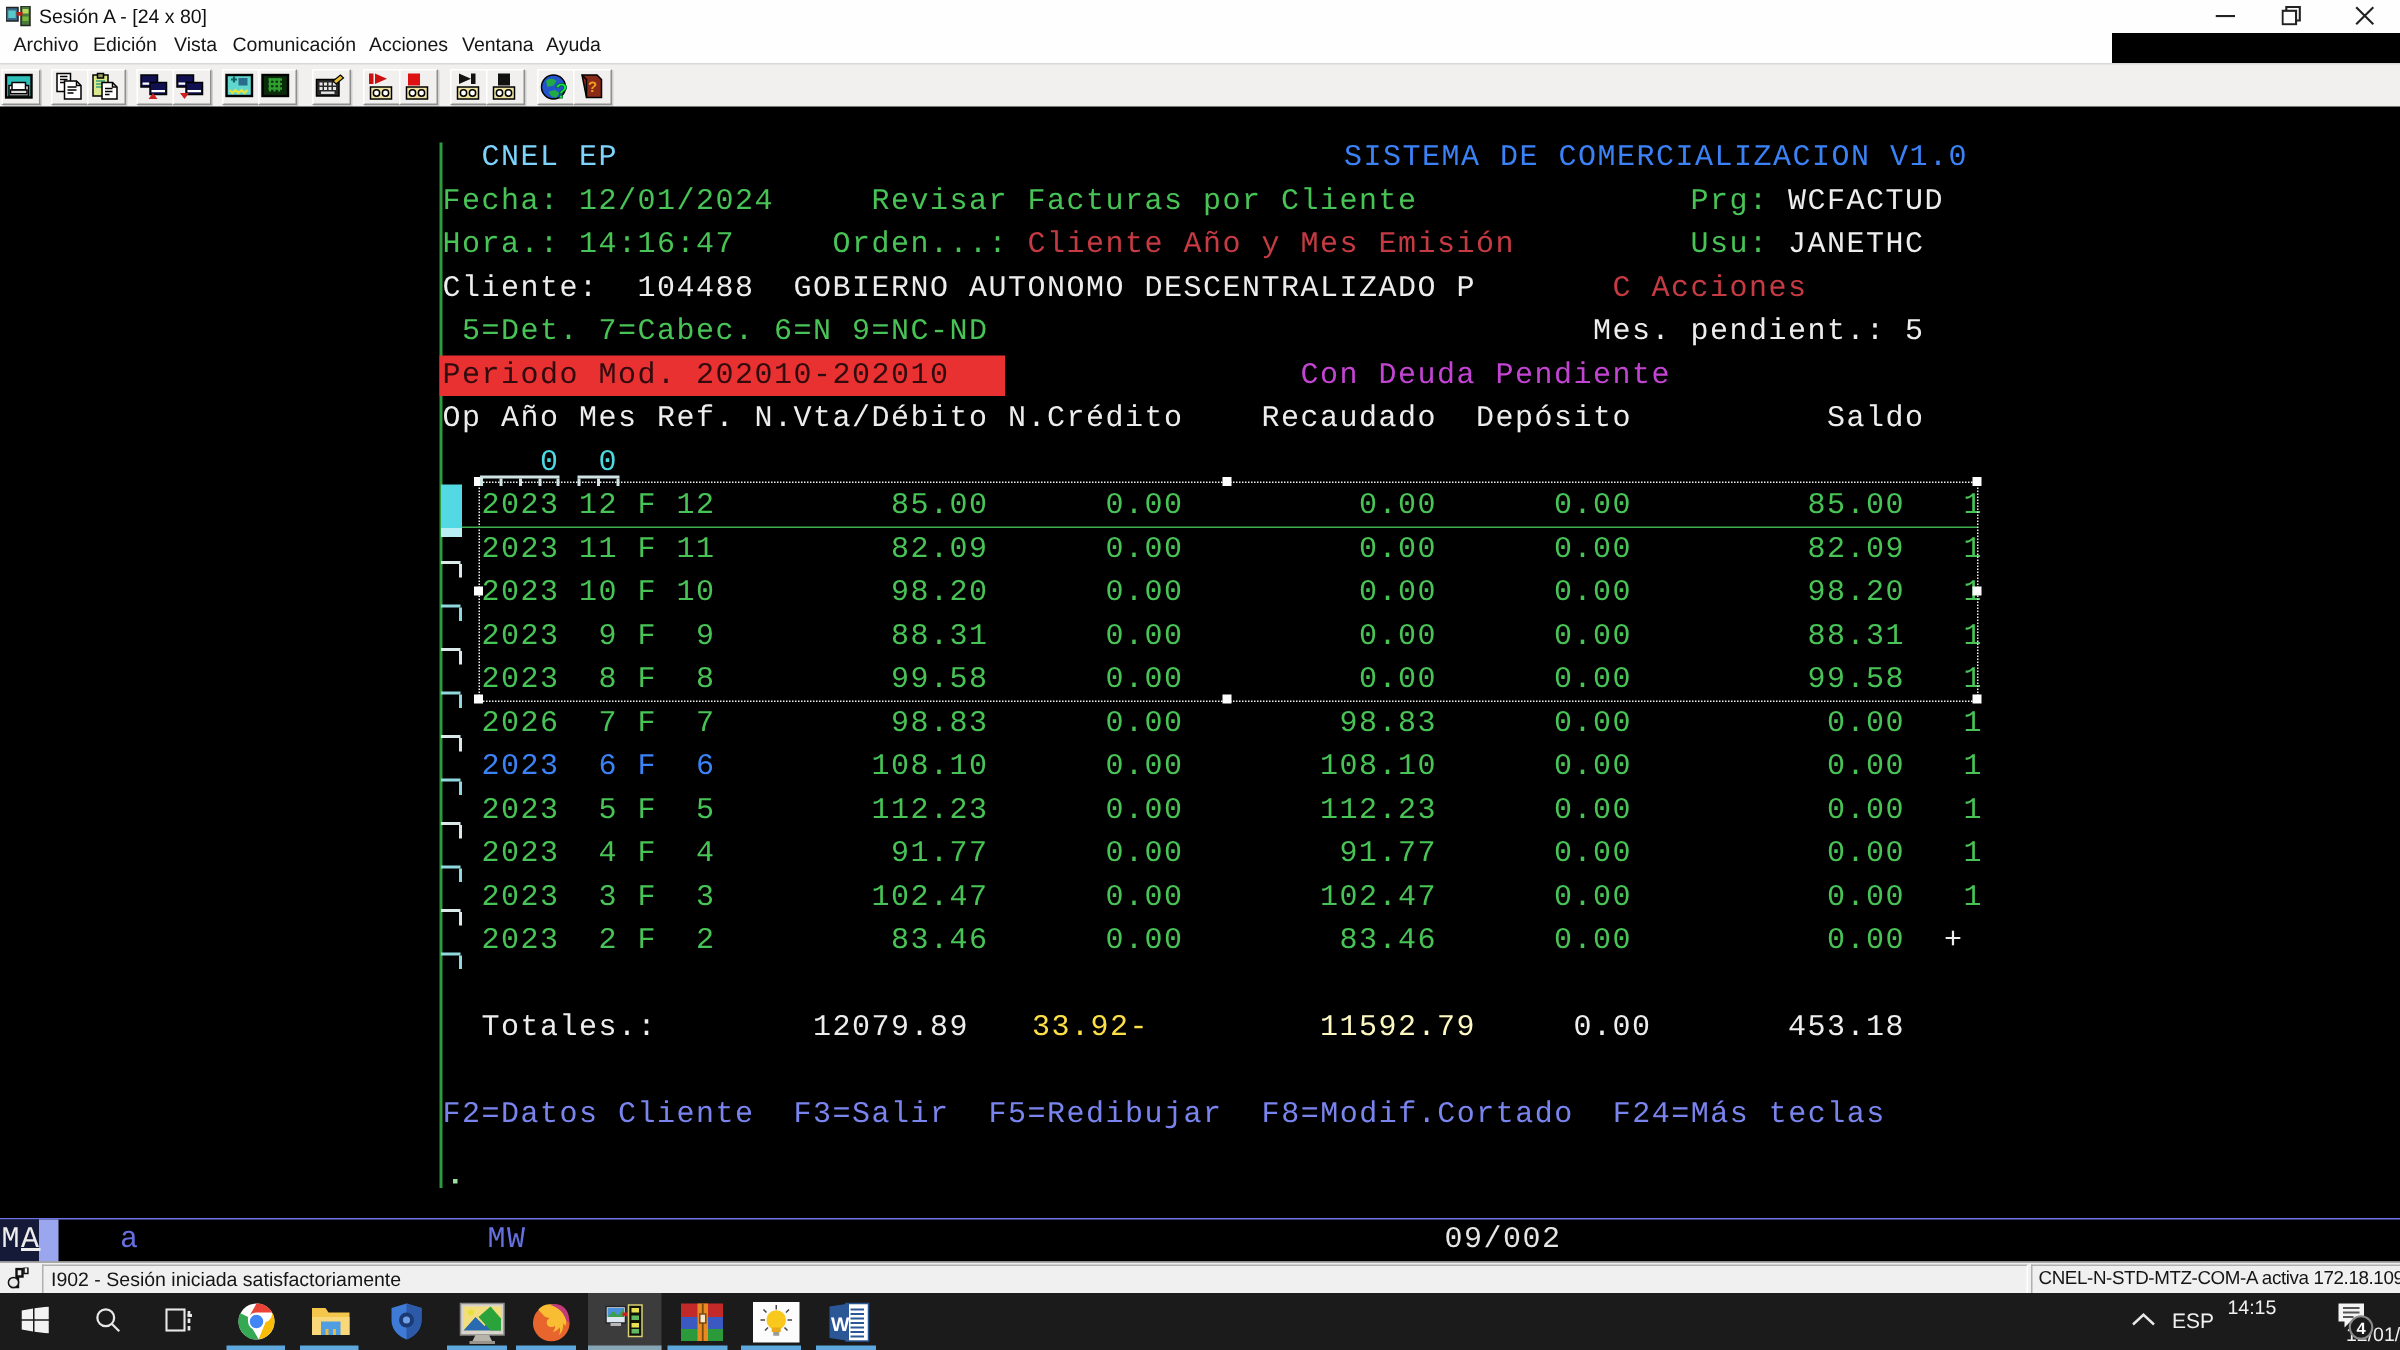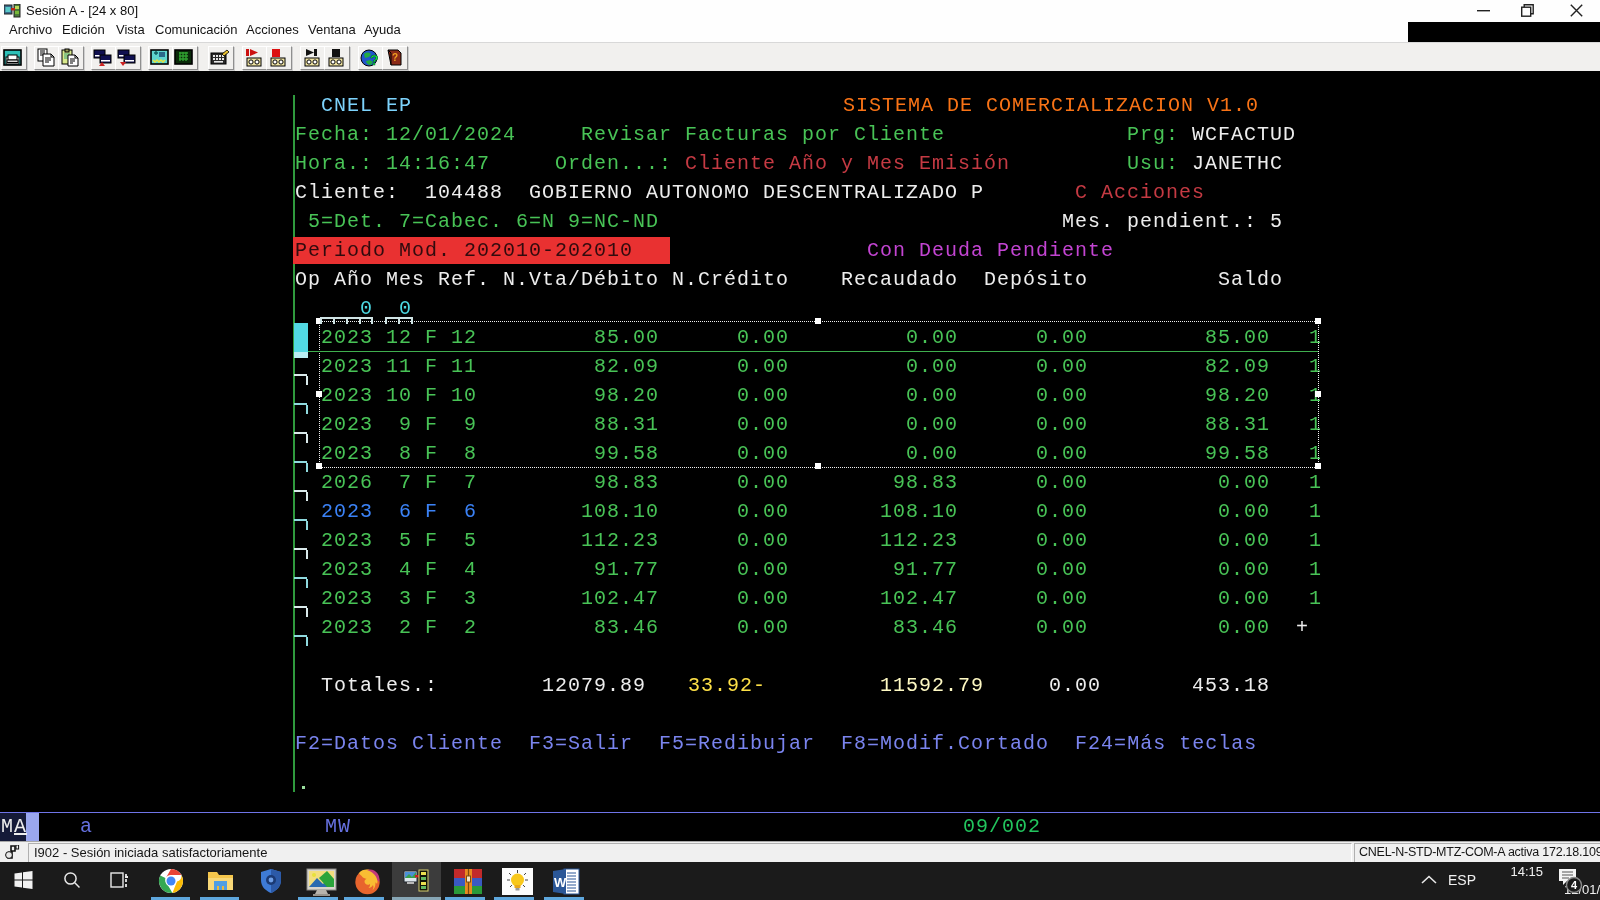--- a/index.html
+++ b/index.html
@@ -168,21 +168,21 @@
           <text x="8" y="13" font-family="Liberation Sans" font-size="10" font-weight="bold" fill="#f0a020">?</text>
         </svg></div>
     </div>
 </div>
 
 <div class="abs" style="left:0;top:71px;width:1600px;height:770px;background:#000">
   <div class="abs" style="left:293px;top:24px;width:2px;height:697px;background:#2f9a3d"></div>
   <div class="abs" style="left:293px;top:166px;width:377px;height:27px;background:#e93131"></div>
 </div>
 <div class="t" style="left:321px;top:91px;color:#7dd3fc">CNEL EP</div>
-<div class="t" style="left:843px;top:91px;color:#f97316">SISTEMA DE COMERCIALIZACION V1.0</div>
+<div class="t" style="left:896px;top:91px;color:#3b82f6">SISTEMA DE COMERCIALIZACION V1.0</div>
 <div class="t" style="left:295px;top:120px;color:#48c356">Fecha: 12/01/2024</div>
 <div class="t" style="left:581px;top:120px;color:#48c356">Revisar Facturas por Cliente</div>
 <div class="t" style="left:1127px;top:120px;color:#48c356">Prg:</div>
 <div class="t" style="left:1192px;top:120px;color:#ededed">WCFACTUD</div>
 <div class="t" style="left:295px;top:149px;color:#48c356">Hora.: 14:16:47</div>
 <div class="t" style="left:555px;top:149px;color:#48c356">Orden...:</div>
 <div class="t" style="left:685px;top:149px;color:#c53a43">Cliente Año y Mes Emisión</div>
 <div class="t" style="left:1127px;top:149px;color:#48c356">Usu:</div>
 <div class="t" style="left:1192px;top:149px;color:#ededed">JANETHC</div>
 <div class="t" style="left:295px;top:178px;color:#ededed">Cliente:</div>
@@ -329,21 +329,21 @@
 <div style="position:absolute;left:411px;top:319px;width:2px;height:5px;background:#cfe3e4"></div>
 <div class="abs" style="left:302px;top:786px;width:3px;height:3px;background:#9adf9f"></div>
 
 <div class="abs" style="left:0;top:812px;width:1600px;height:1px;background:#6f74e8"></div>
 <div class="abs" style="left:0;top:813px;width:26px;height:28px;background:#151a38"></div>
 <div class="abs" style="left:26px;top:813px;width:13px;height:28px;background:#9aa7ee"></div>
 <div class="t" style="left:1px;top:813px;color:#ededed;line-height:28px">M</div>
 <div class="t" style="left:14px;top:813px;color:#ededed;line-height:28px;text-decoration:underline">A</div>
 <div class="t" style="left:80px;top:813px;color:#6570de;line-height:28px">a</div>
 <div class="t" style="left:325px;top:813px;color:#6570de;line-height:28px">MW</div>
-<div class="t" style="left:963px;top:813px;color:#22c55e;line-height:28px">09/002</div>
+<div class="t" style="left:963px;top:813px;color:#e5e5e5;line-height:28px">09/002</div>
 
 <div class="abs" style="left:0;top:841px;width:1600px;height:21px;background:#f0f0f0;border-top:1px solid #a8a8a8">
   <svg class="abs" style="left:4px;top:3px" width="16" height="15" viewBox="0 0 16 15">
       <path d="M7 1h4v5h-3v7H4V8h3z" fill="none" stroke="#111" stroke-width="1.6"></path>
       <circle cx="5" cy="10" r="3.4" fill="#e8e8e8" stroke="#111"></circle>
       <rect x="12" y="0" width="2.6" height="4" fill="none" stroke="#111"></rect>
     </svg>
   <div class="abs" style="left:28px;top:1px;width:1322px;height:18px;border:1px solid;border-color:#b0b0b0 #fff #fff #b0b0b0"></div>
   <div class="abs" style="left:34px;top:3px;font-size:13px;color:#151515">I902 - Sesión iniciada satisfactoriamente</div>
   <div class="abs" style="left:1354px;top:1px;width:246px;height:18px;border:1px solid;border-color:#b0b0b0 #fff #fff #b0b0b0"></div>
@@ -438,20 +438,20 @@
     <rect x="12" y="1" width="15" height="25" fill="#fff" stroke="#2b5797"></rect>
     <path d="M15 5h9M15 8h9M15 11h9M15 14h9M15 17h9M15 20h9M15 23h9" stroke="#2b5797" stroke-width="1.2"></path>
     <path d="M1 3l13-2v25L1 24z" fill="#2b5797"></path>
     <text x="2" y="19" font-family="Liberation Sans" font-size="13" font-weight="bold" fill="#fff">W</text>
   </svg>
 <div style="position:absolute;left:544px;top:897px;width:40px;height:3px;background:#5ea7dd"></div>
 <svg class="abs" style="left:1421px;top:875px" width="16" height="9" viewBox="0 0 16 9">
     <path d="M1 8l7-6.5L15 8" fill="none" stroke="#e8e8e8" stroke-width="1.6"></path>
   </svg>
 <div class="abs" style="left:1448px;top:872px;font-size:14px;color:#f0f0f0">ESP</div>
-<div class="abs" style="left:1485px;top:864px;width:58px;text-align:right;font-size:13px;color:#f0f0f0">14:15</div>
+<div class="abs" style="left:1485px;top:864px;width:58px;text-align:left;font-size:13px;color:#f0f0f0">14:15</div>
 <div class="abs" style="left:1564px;top:882px;font-size:13px;color:#f0f0f0">12/01/2024</div>
 <svg class="abs" style="left:1557px;top:868px" width="26" height="26" viewBox="0 0 26 26">
     <path d="M2 1h17v12h-9l-4 4v-4H2z" fill="#f4f4f4"></path>
     <path d="M5 4h11M5 7h11M5 10h7" stroke="#555" stroke-width="1.2"></path>
     <circle cx="17" cy="17" r="7.5" fill="#1b1b1b" stroke="#8a8a8a" stroke-width="1.4"></circle>
     <text x="17" y="21" text-anchor="middle" font-size="11" font-weight="bold" fill="#fff" font-family="Liberation Sans">4</text>
   </svg>
 
 </body></html>

